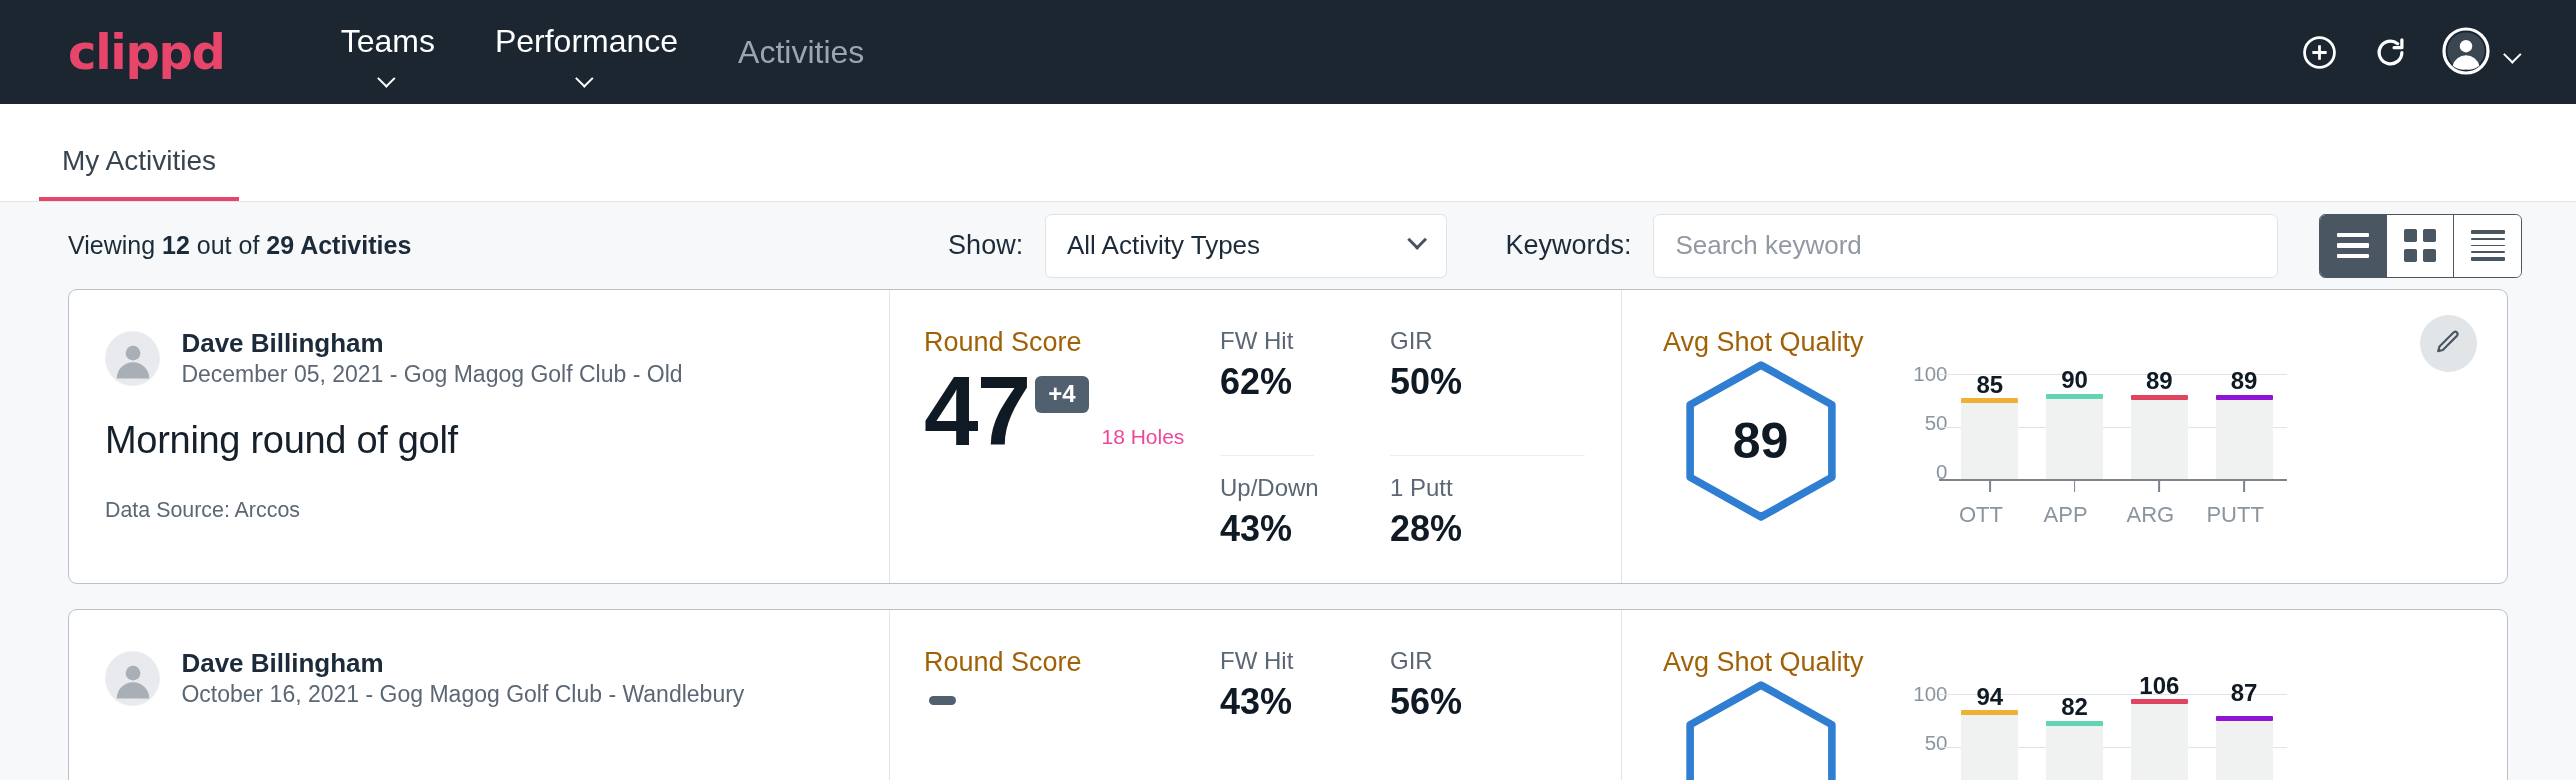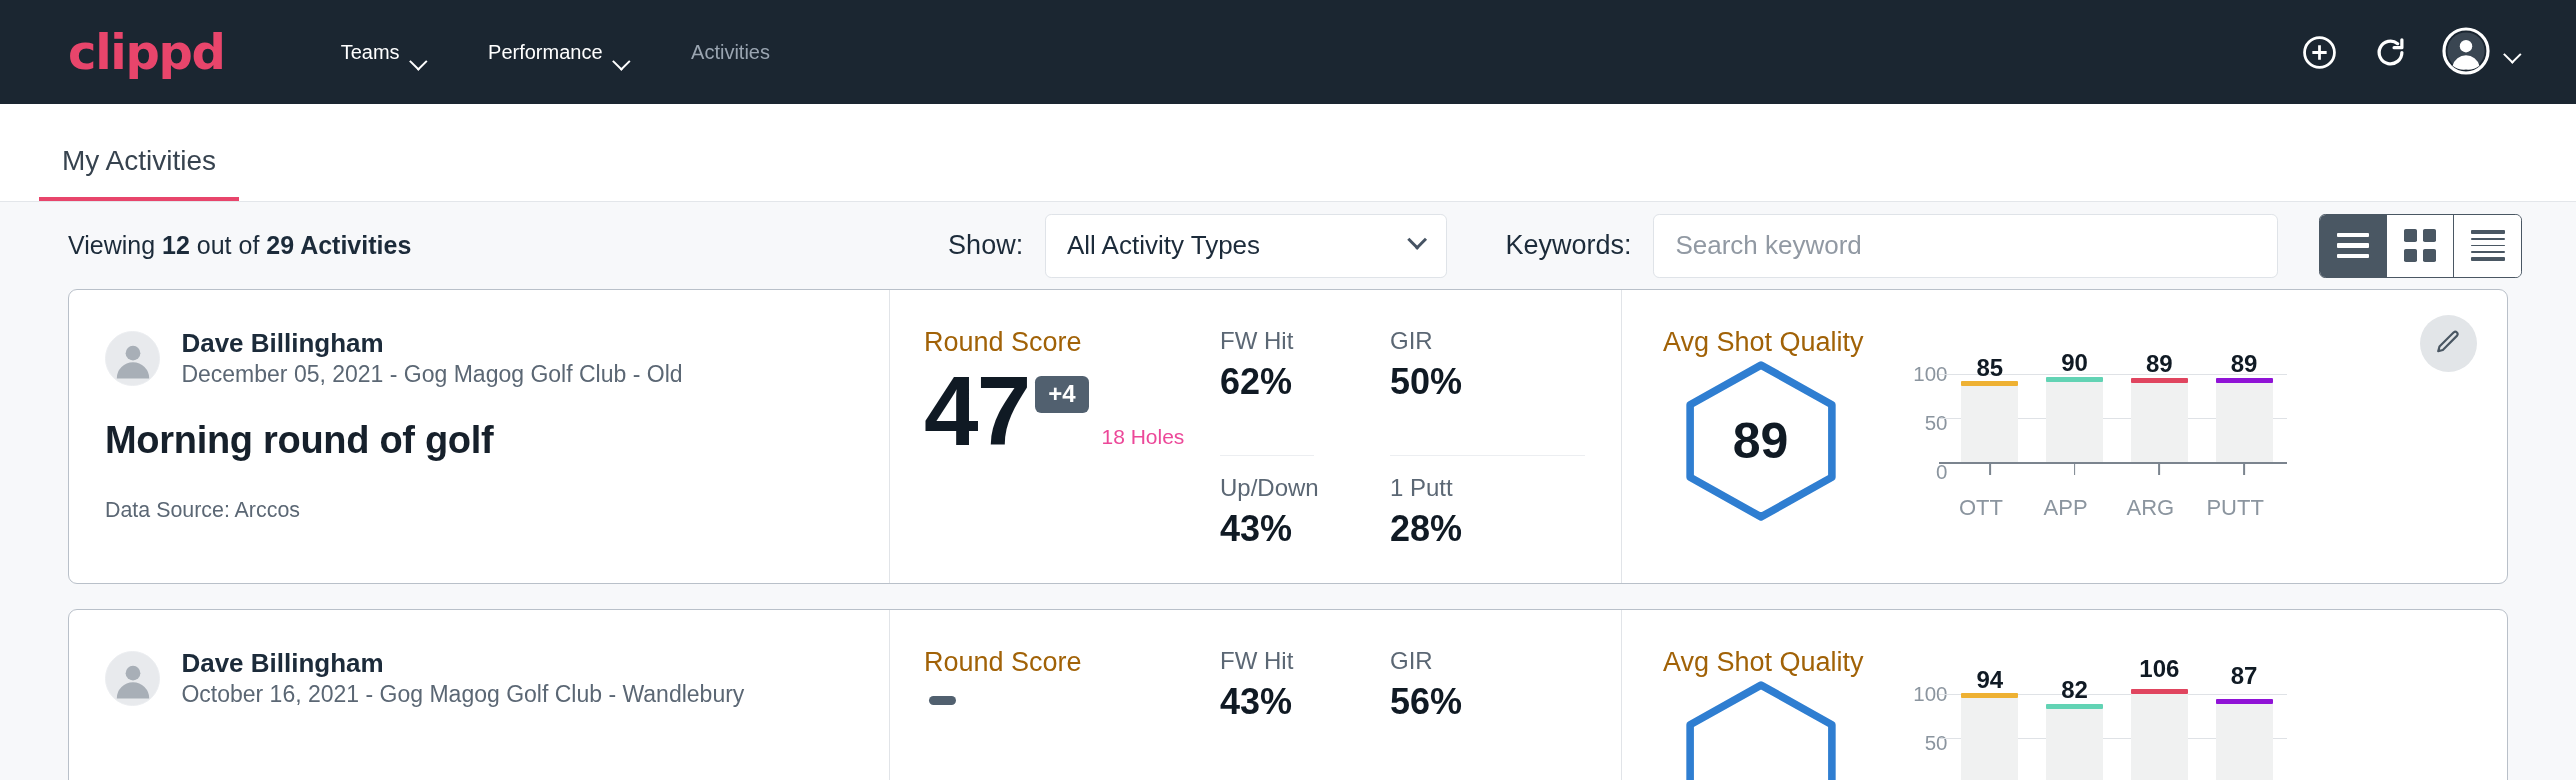--- a/index.html
+++ b/index.html
@@ -26,27 +26,28 @@
     font-weight: 700;
     color: #e8456b;
     letter-spacing: -1.3px;
     margin-right: 86px;
     line-height: 1;
     font-family: "DejaVu Sans", sans-serif;
   }
   .navlinks { display: flex; align-items: center; gap: 0; }
   .navlink {
     display: flex;
-    align-items: flex-end;
+    align-items: center;
     gap: 12.5px;
     color: #ffffff;
-    font-size: 20px;
+    font-size: 32px;
     padding: 9px 30px;
     cursor: pointer;
     white-space: nowrap;
+    flex-direction: column;
   }
   .navlink.muted { color: #9aa5b1; }
   .caret {
     width: 16px; height: 9px;
     display: inline-block;
     position: relative;
   }
   .caret::after {
     content: "";
     position: absolute;
@@ -186,21 +187,21 @@
     background: #e8eaed;
     border: 1.8px solid #eceef1;
     display: flex; align-items: flex-end; justify-content: center;
     overflow: hidden;
     flex: none;
   }
   .pname { font-size: 26px; font-weight: 700; color: #1c2b3a; line-height: 1.25; }
   .pmeta { font-size: 23px; color: #5b6774; line-height: 1.3; }
   .ctitle {
     font-size: 38px;
-    font-weight: 700;
+    font-weight: 400;
     color: #16202b;
     margin-top: 30px;
     letter-spacing: -0.3px;
   }
   .csrc { font-size: 21.4px; color: #5b6774; margin-top: 36px; }
 
   .col-score {
     width: 330px;
     padding: 37px 0 0 34px;
   }
@@ -265,21 +266,21 @@
     position: relative;
     height: 98px;
   }
   .ylab span {
     position: absolute;
     right: 0;
     font-size: 20.5px;
     color: #8b959f;
     transform: translateY(-50%);
   }
-  .plot { position: relative; height: 88px; width: 339px; }
+  .plot { position: relative; height: 105px; width: 339px; }
   .gridline { position: absolute; left: -9px; right: 0; height: 0.9px; background: #dfe2e6; }
   .gridline.base { background: #7b848e; height: 1.8px; left: -9px; }
   .bars { position: absolute; inset: 0; display: flex; }
   .barcol { flex: 1; display: flex; flex-direction: column; justify-content: flex-end; align-items: center; position: relative; }
   .bar { width: 57px; background: #f0f1f1; position: relative; }
   .bar .cap { position: absolute; top: -5.4px; left: 0; right: 0; height: 5.4px; border-radius: 0.9px; }
   .barval {
     position: absolute;
     font-size: 24px; font-weight: 700; color: #101a24;
     left: 50%; transform: translateX(-50%);

